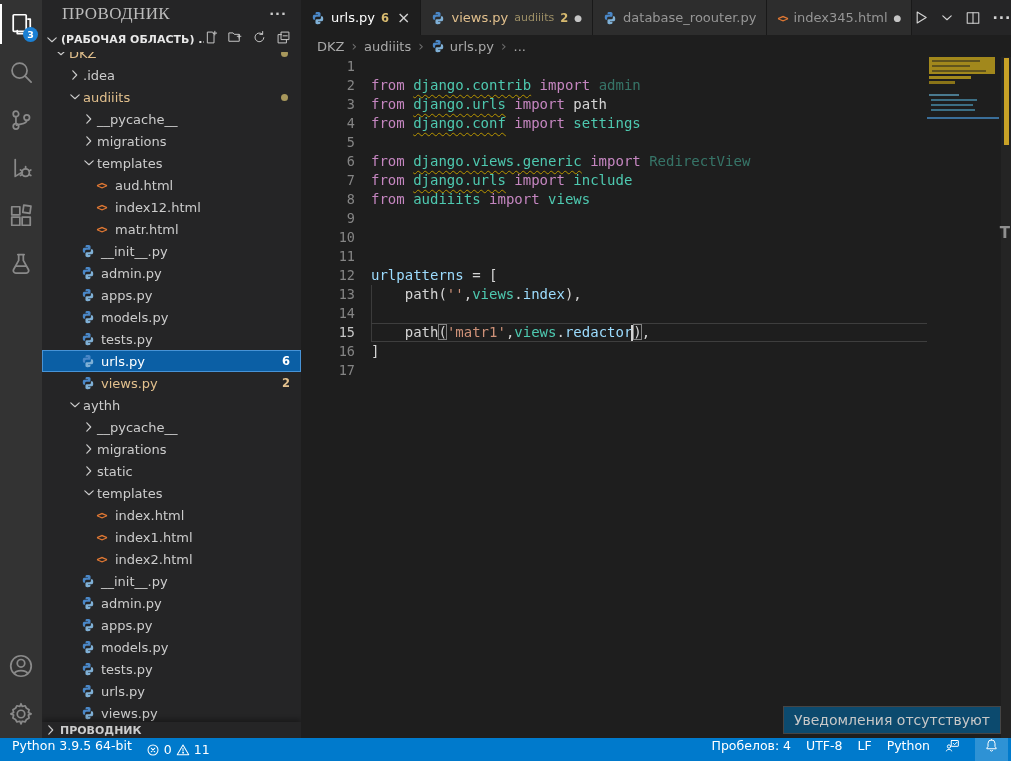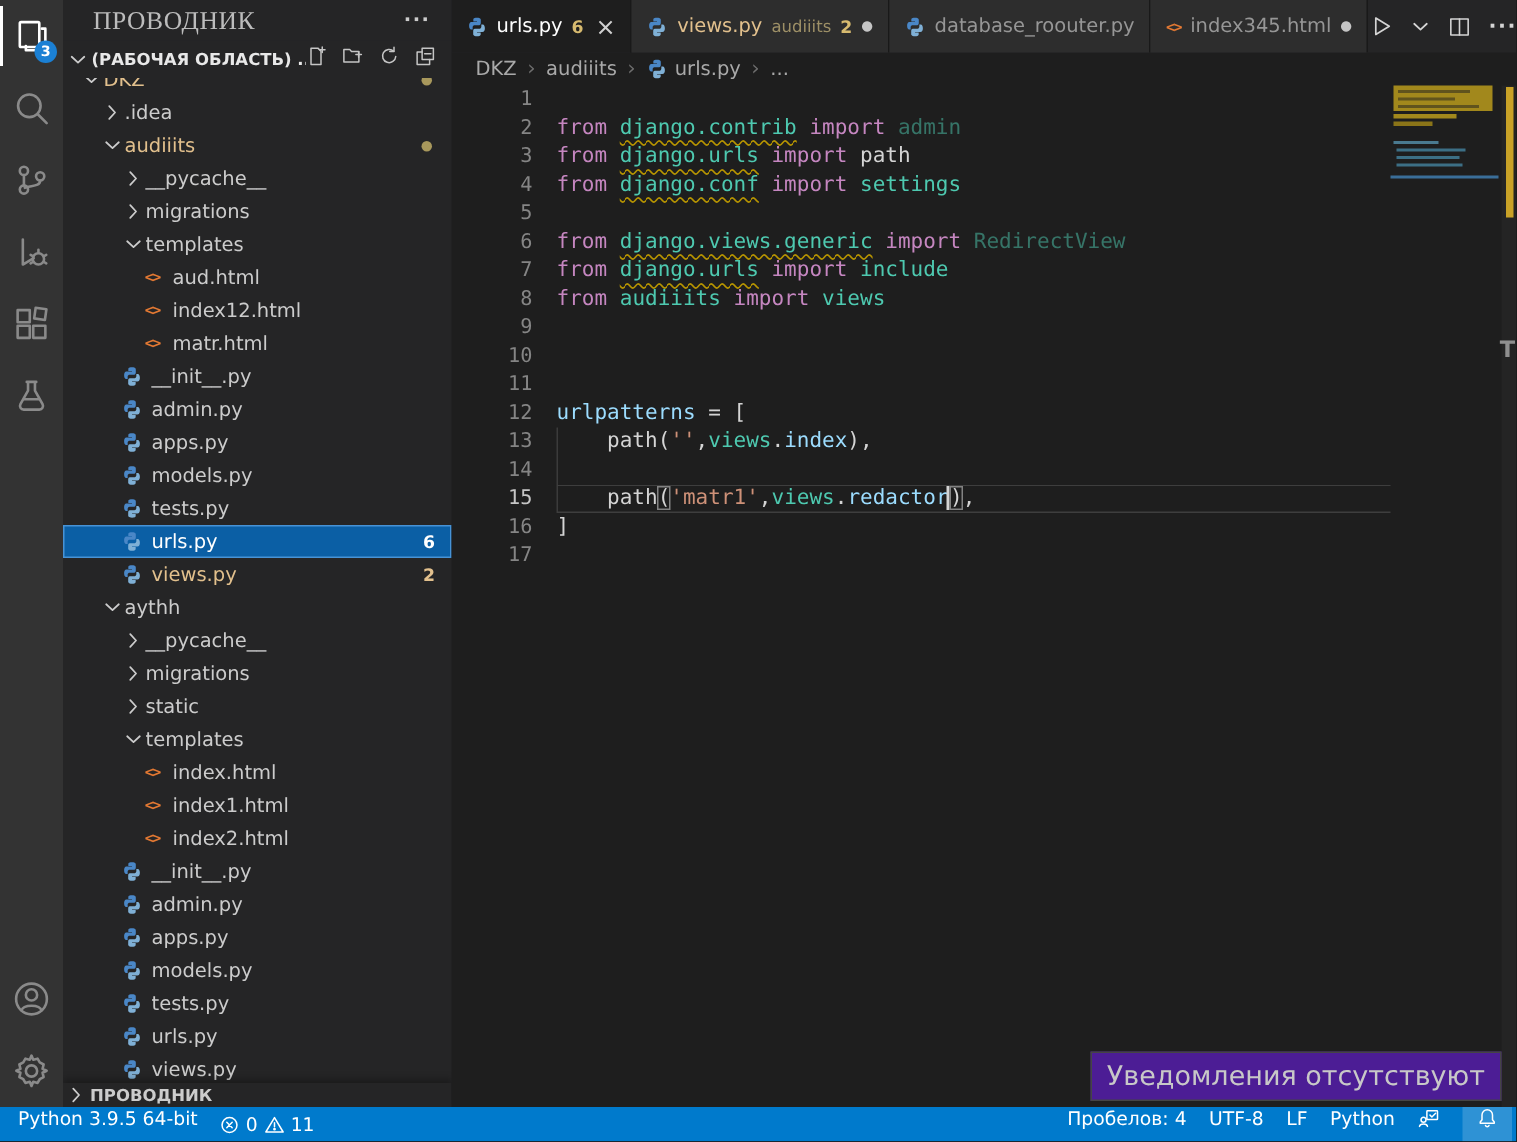--- a/index.html
+++ b/index.html
@@ -96,21 +96,21 @@
 
   
   .statusbar{position:absolute;left:0;bottom:0;width:1011px;height:23px;background:#007ACC;color:#ffffff;display:flex;align-items:center;font-size:12.5px;z-index:8;}
   .sb-left{display:flex;align-items:center;gap:14px;padding-left:12px;height:100%;}
   .sb-right{margin-left:auto;display:flex;align-items:center;gap:15px;padding-right:3px;height:100%;}
   .sb-item{display:flex;align-items:flex-start;gap:5px;height:100%;cursor:pointer;white-space:nowrap;}
   .sb-item.hl{background:rgba(255,255,255,.18);padding:0 9px;}
   .probs{display:flex;align-items:center;gap:4px;}
 
   
-  .tooltip{position:absolute;right:10px;bottom:27px;background:#4c1d95;border:1px solid #454545;color:#c8c8c8;font-size:18px;padding:5px 10px;z-index:9;white-space:nowrap;}
+  .tooltip{position:absolute;right:10px;bottom:27px;background:#0c4a6e;border:1px solid #454545;color:#c8c8c8;font-size:14px;padding:5px 10px;z-index:9;white-space:nowrap;}
 </style>
 </head>
 <body>
 
 <div class="app">
 
   <aside class="activitybar" id="activitybar">
       <div class="ab-item active">
         <span style="display: inline-flex;">
           <svg width="26" height="26" viewBox="0 0 18 18" fill="none" stroke="currentColor" stroke-width="1.2" stroke-linecap="round" stroke-linejoin="round">

